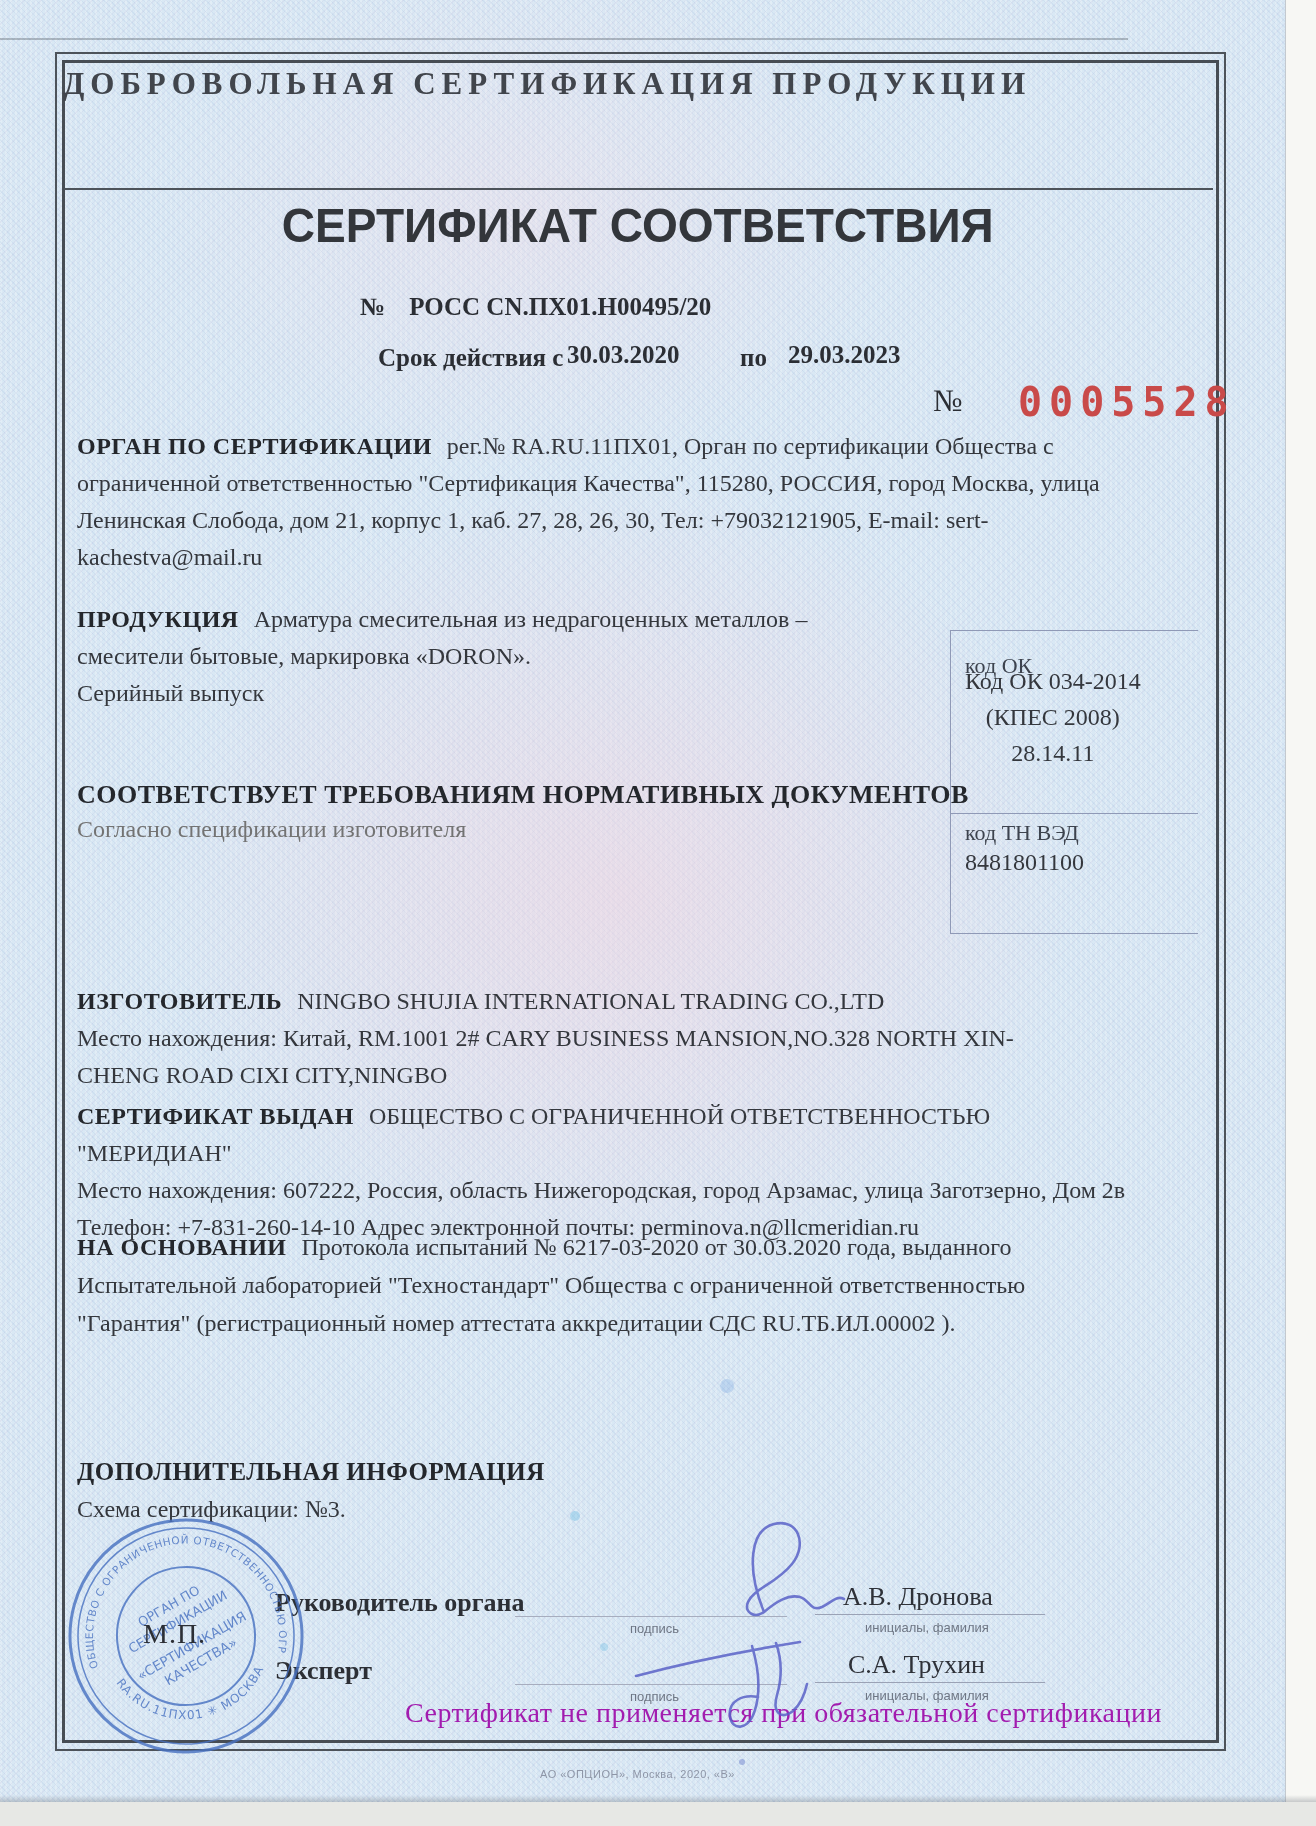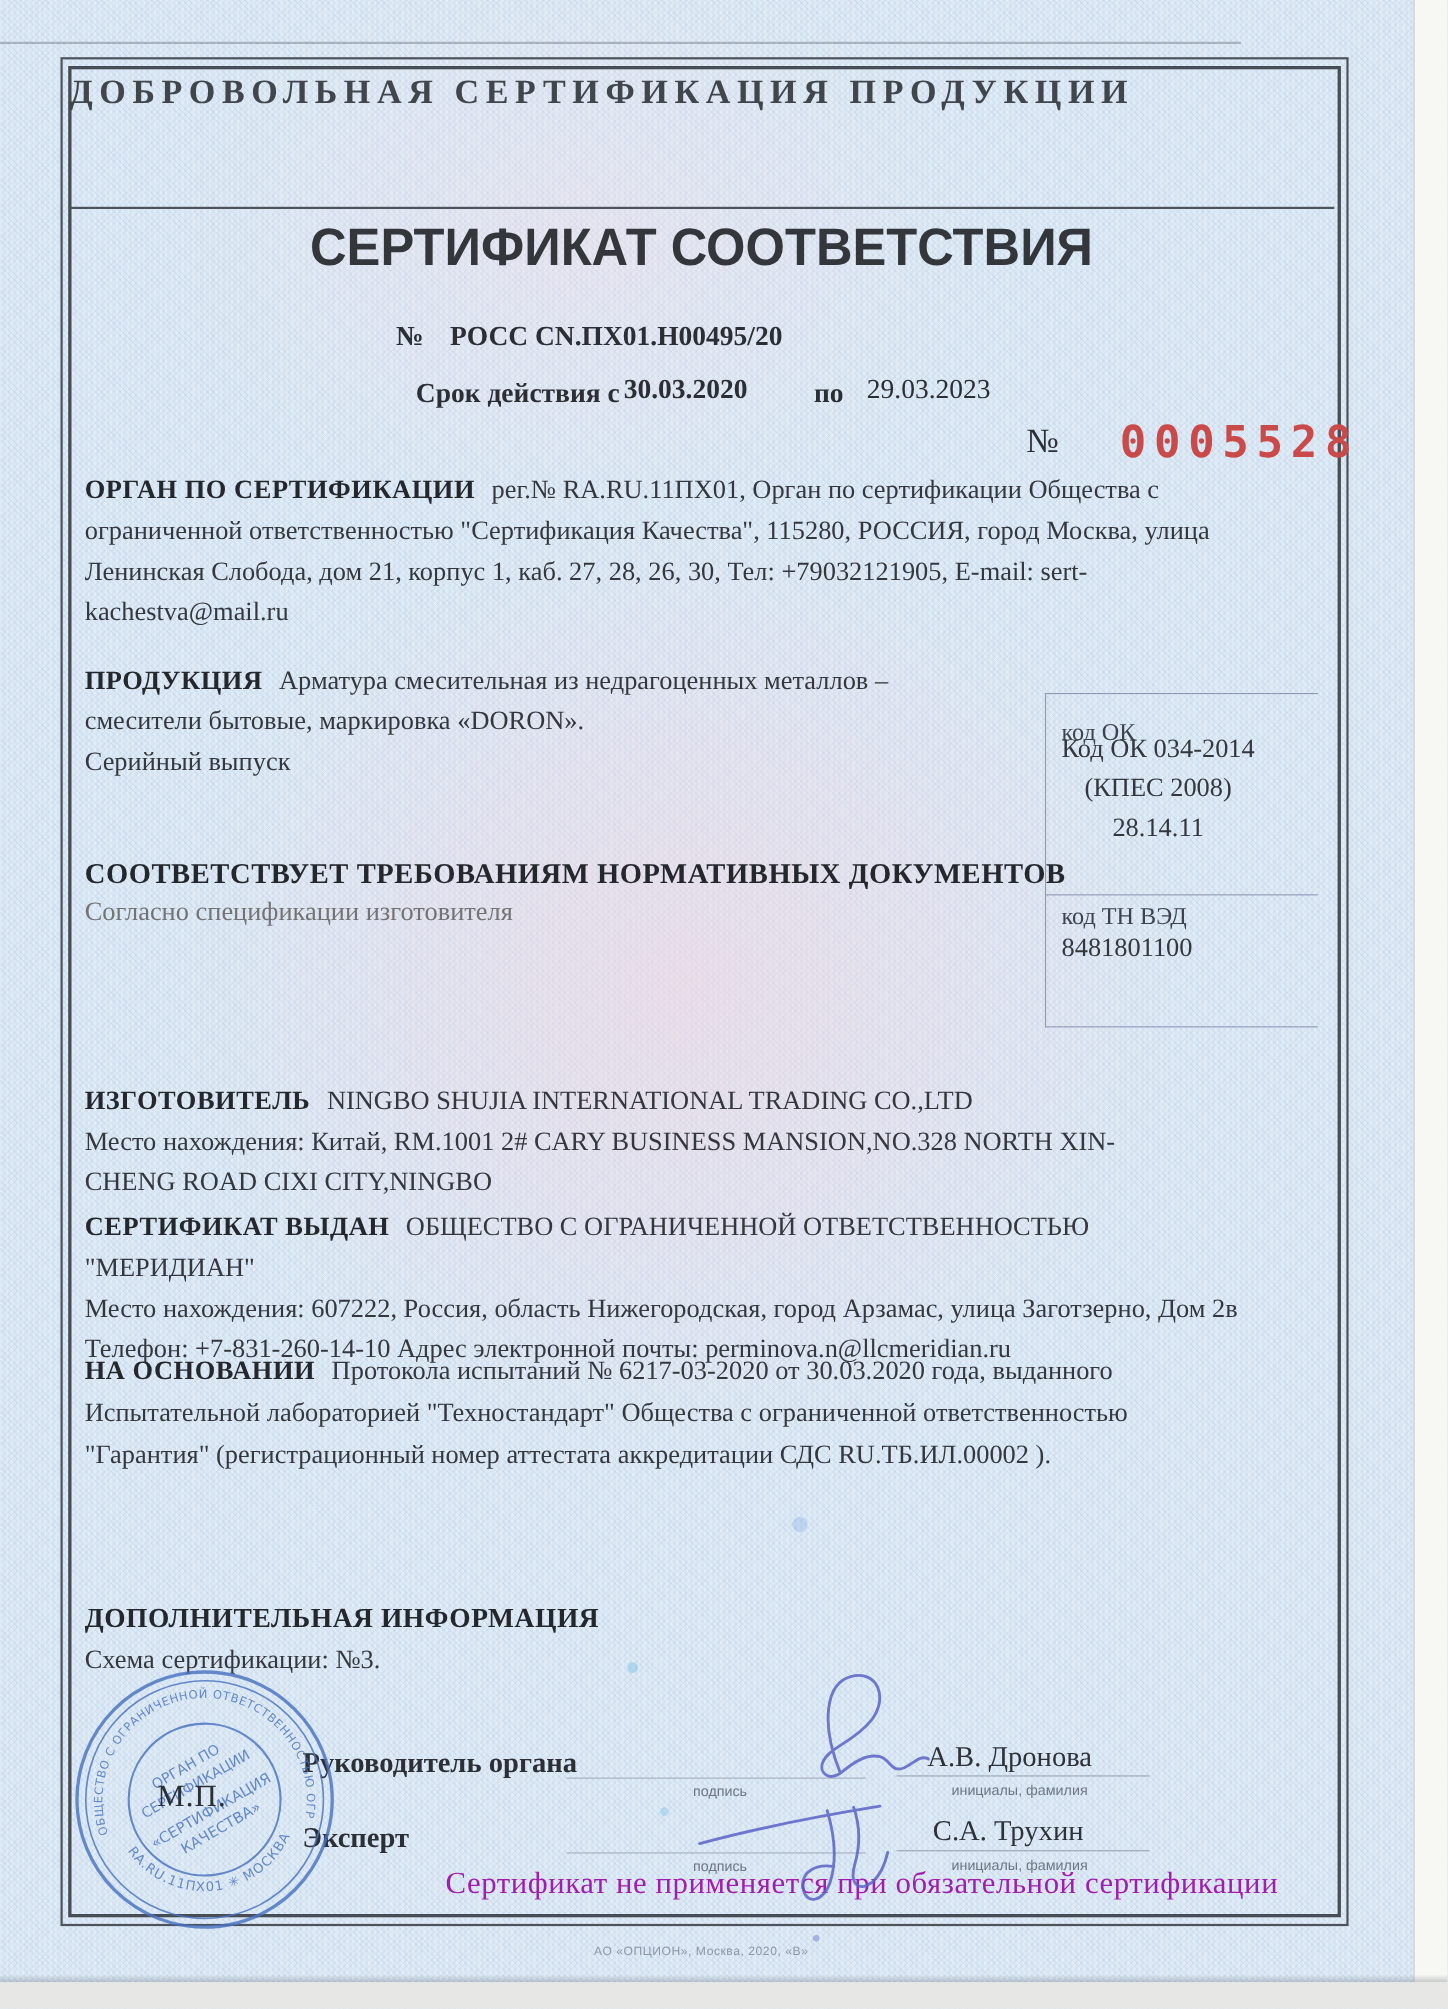--- a/index.html
+++ b/index.html
@@ -30,21 +30,21 @@
   .top-banner{left:62px;top:66px;width:970px;text-align:center;font-size:31px;font-weight:700;
     letter-spacing:6px;color:#41454c;white-space:nowrap;}
   .main-title{left:62px;top:198px;width:1151px;text-align:center;}
   .main-title span{display:inline-block;font-family:"Liberation Sans", sans-serif;font-size:48px;
     font-weight:700;letter-spacing:0px;color:#33363b;transform:scaleX(0.96);white-space:nowrap;}
   .reg-line{left:360px;top:293px;font-size:25px;font-weight:700;color:#2b2e34;white-space:nowrap;}
   .reg-line .no{margin-right:24px;}
   .validity-label{left:378px;top:344px;font-size:25px;font-weight:700;color:#2b2e34;white-space:nowrap;}
   .validity-from{left:567px;top:341px;font-size:25px;font-weight:700;color:#2b2e34;}
   .validity-po{left:740px;top:344px;font-size:25px;font-weight:700;color:#2b2e34;}
-  .validity-to{left:788px;top:341px;font-size:25px;font-weight:400;color:#2b2e34;}
+  .validity-to{left:788px;top:341px;font-size:25px;font-weight:700;color:#2b2e34;}
   .blank-no-sign{left:933px;top:383px;font-size:31px;color:#2b2e34;}
   .blank-no-digits{left:1018px;top:379px;font-family:"DejaVu Sans Mono", monospace;font-size:40px;
     font-weight:700;letter-spacing:7px;color:#c94a49;}
   .para{left:77px;width:1120px;font-size:24px;line-height:37px;color:#34373d;}
   .para .line{white-space:nowrap;}
   .sec-label{font-weight:700;color:#24272c;letter-spacing:0.5px;padding-right:15px;}
   .p-body{top:428px;}
   .p-product{top:601px;width:860px;}
   .h-compliance{left:77px;top:780px;font-size:26px;font-weight:700;letter-spacing:0.5px;color:#24272c;white-space:nowrap;}
   .p-compliance-body{left:77px;top:816px;font-size:24px;color:#737373;white-space:nowrap;}

